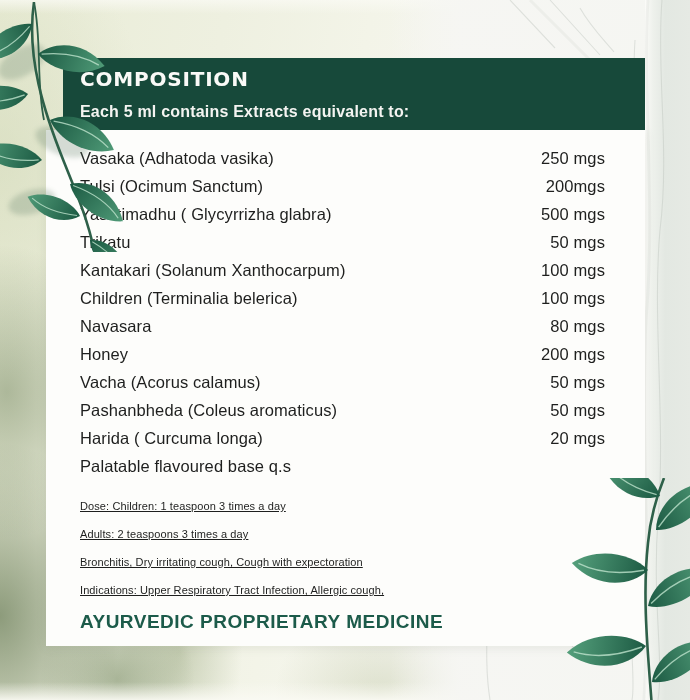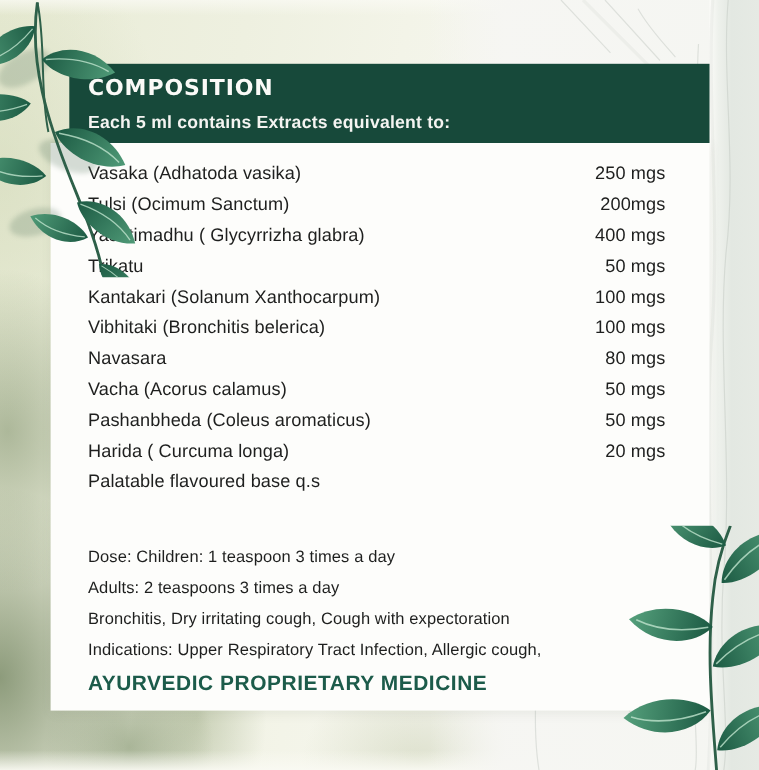--- a/index.html
+++ b/index.html
@@ -43,21 +43,21 @@
   }
   .rows { position: absolute; left: 34px; right: 40px; top: 14px; }
   .row {
     height: 28px; display: flex; justify-content: space-between; align-items: center;
     font-size: 16.5px; font-weight: 500; color: #1e1f1e; letter-spacing: .1px; gap: 25px;
   }
   .row .amount { text-align: center; white-space: nowrap; }
   .dose { position: absolute; left: 34px; right: 40px; top: 362px; }
   .dose-line {
     height: 28px; display: flex; align-items: center;
-    font-size: 15px; font-weight: 500; color: #1e1f1e; letter-spacing: .1px;
+    font-size: 11px; font-weight: 500; color: #1e1f1e; letter-spacing: .1px; text-decoration: underline;
   }
   .footer-line {
     position: absolute; left: 34px; bottom: 13px;
     font-size: 19px; font-weight: 700; letter-spacing: .5px; color: #1c5b4a;
   }
 
   
   .header {
     position: absolute; left: 63px; top: 58px; width: 582px; height: 72px;
     background: #17493a; color: #ffffff; box-sizing: border-box;
@@ -105,37 +105,41 @@
       <div class="row">
         <span>Vasaka (Adhatoda vasika)</span>
         <span class="amount">250 mgs</span>
       </div>
       <div class="row">
         <span>Tulsi (Ocimum Sanctum)</span>
         <span class="amount">200mgs</span>
       </div>
       <div class="row">
         <span>Yashtimadhu ( Glycyrrizha glabra)</span>
-        <span class="amount">400 mgs</span>
+        <span class="amount">500 mgs</span>
       </div>
       <div class="row">
         <span>Trikatu</span>
         <span class="amount">50 mgs</span>
       </div>
       <div class="row">
         <span>Kantakari (Solanum Xanthocarpum)</span>
         <span class="amount">100 mgs</span>
       </div>
       <div class="row">
-        <span>Vibhitaki (Bronchitis belerica)</span>
+        <span>Children (Terminalia belerica)</span>
         <span class="amount">100 mgs</span>
       </div>
       <div class="row">
         <span>Navasara</span>
         <span class="amount">80 mgs</span>
+      </div>
+      <div class="row">
+        <span>Honey</span>
+        <span class="amount">200 mgs</span>
       </div>
       <div class="row">
         <span>Vacha (Acorus calamus)</span>
         <span class="amount">50 mgs</span>
       </div>
       <div class="row">
         <span>Pashanbheda (Coleus aromaticus)</span>
         <span class="amount">50 mgs</span>
       </div>
       <div class="row">

